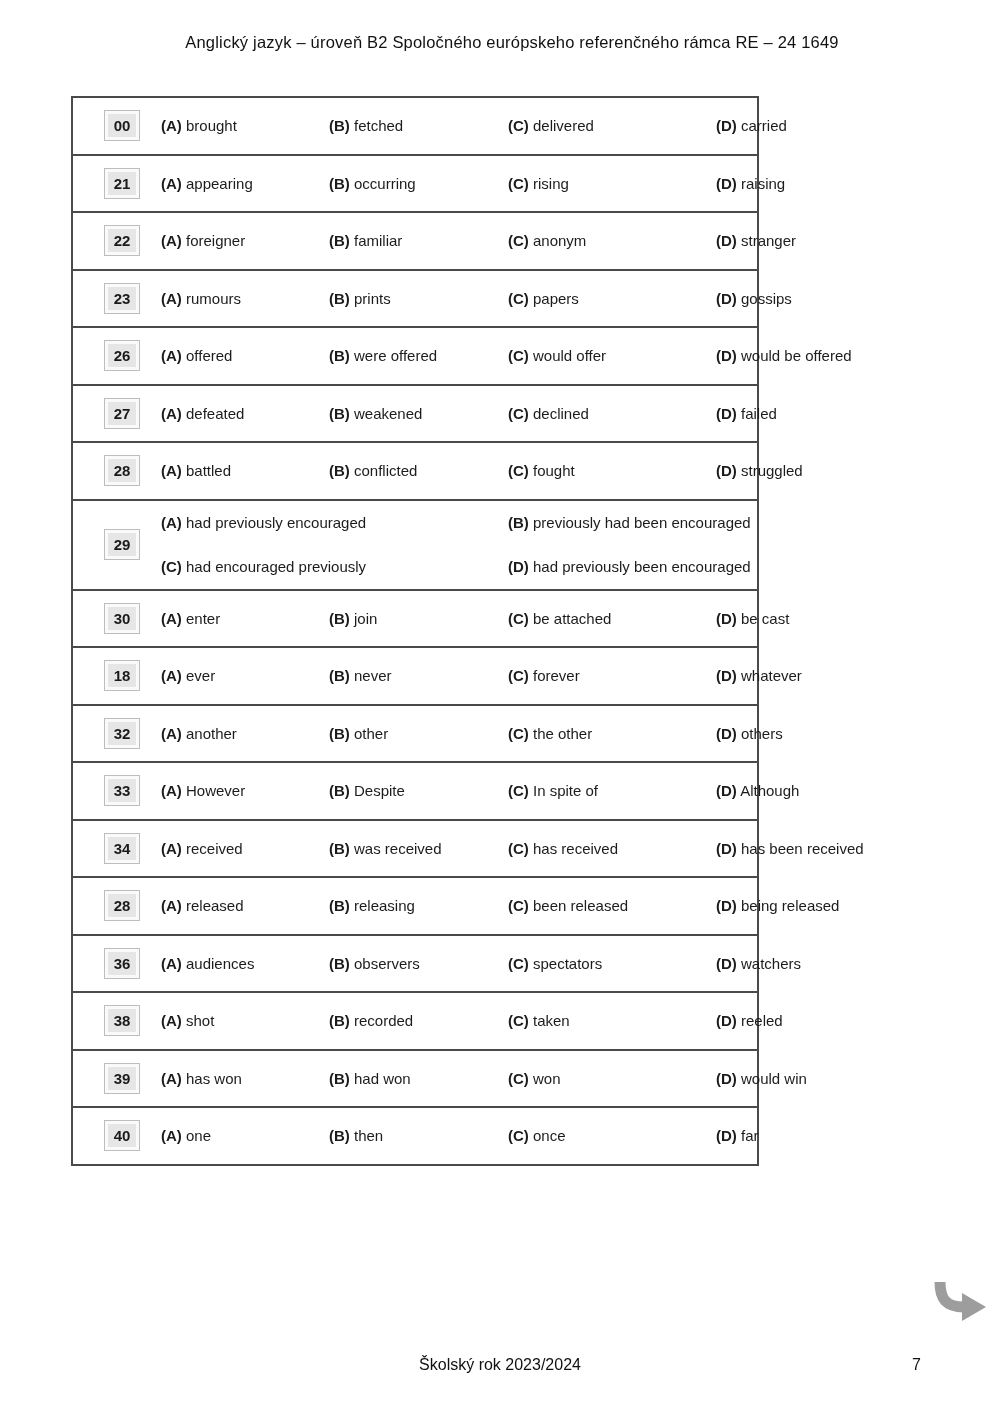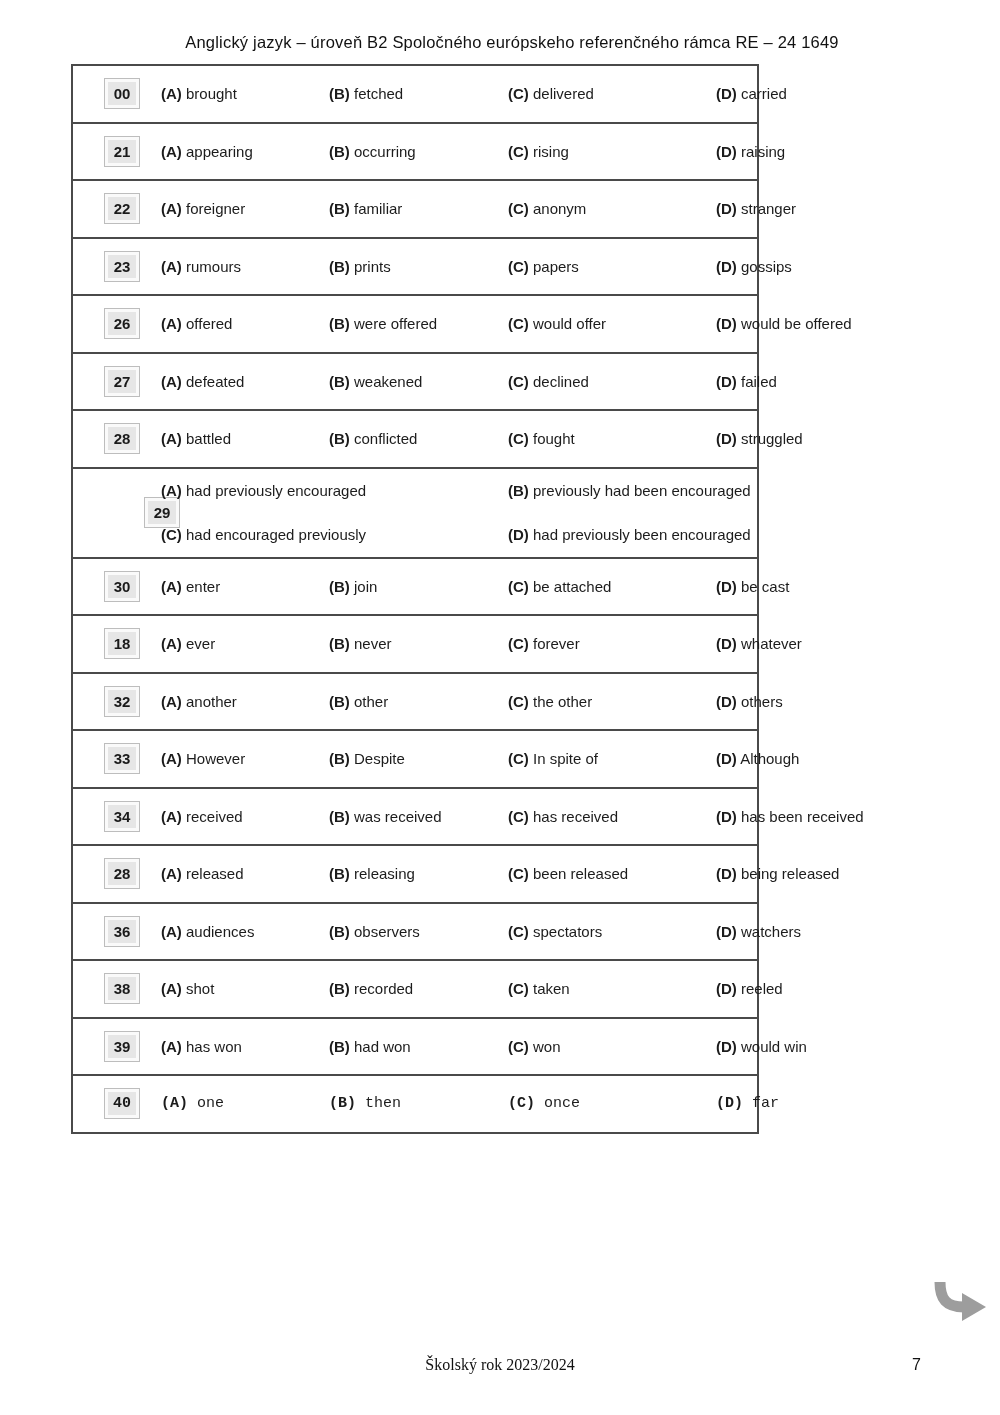--- a/index.html
+++ b/index.html
@@ -23,46 +23,45 @@
     right: 0;
     text-align: center;
     font-size: 16.5px;
     letter-spacing: 0.2px;
     color: #111;
     padding-left: 24px;
   }
   .answer-table {
     position: absolute;
     left: 71px;
-    top: 64px;
+    top: 96px;
     width: 688px;
     border: 2px solid #4a4a4a;
     box-sizing: border-box;
     background: #fff;
   }
   .row {
     display: grid;
     grid-template-columns: 88px 168px 179px 208px 1fr;
     align-items: center;
     height: 55.5px;
     border-bottom: 2.5px solid #4a4a4a;
     box-sizing: content-box;
   }
-  .row:last-child { border-bottom: none; font-family: Liberation Mono, monospace; }
+  .row:last-child { border-bottom: none; }
   .row.two-line {
     grid-template-columns: 88px 347px 1fr;
     grid-template-rows: 1fr 1fr;
     height: 88px;
     padding: 0;
     align-items: center;
   }
   .row.two-line .badge-cell {
     grid-row: 1 / span 2;
     align-self: center;
-    padding-left: 40px;
   }
   .badge-cell { display: flex; align-items: center; }
   .badge {
     display: inline-flex;
     align-items: center;
     justify-content: center;
     min-width: 34px;
     height: 29px;
     margin-left: 31px;
     background: #e6e6e6;
@@ -79,21 +78,20 @@
   }
   .opt b { font-weight: 700; }
   .footer {
     position: absolute;
     top: 1356px;
     left: 0;
     right: 0;
     text-align: center;
     font-size: 16px;
     color: #111;
-    font-family: Liberation Serif, serif;
   }
   .page-number {
     position: absolute;
     top: 1356px;
     right: 79px;
     font-size: 16px;
     color: #111;
   }
   .next-arrow {
     position: absolute;

